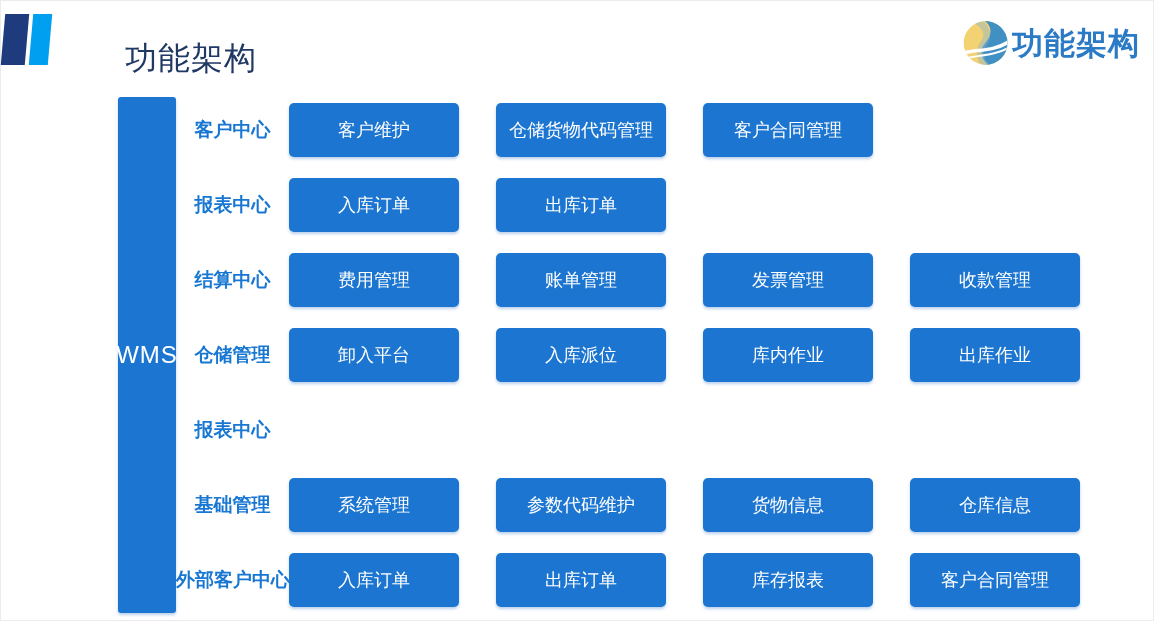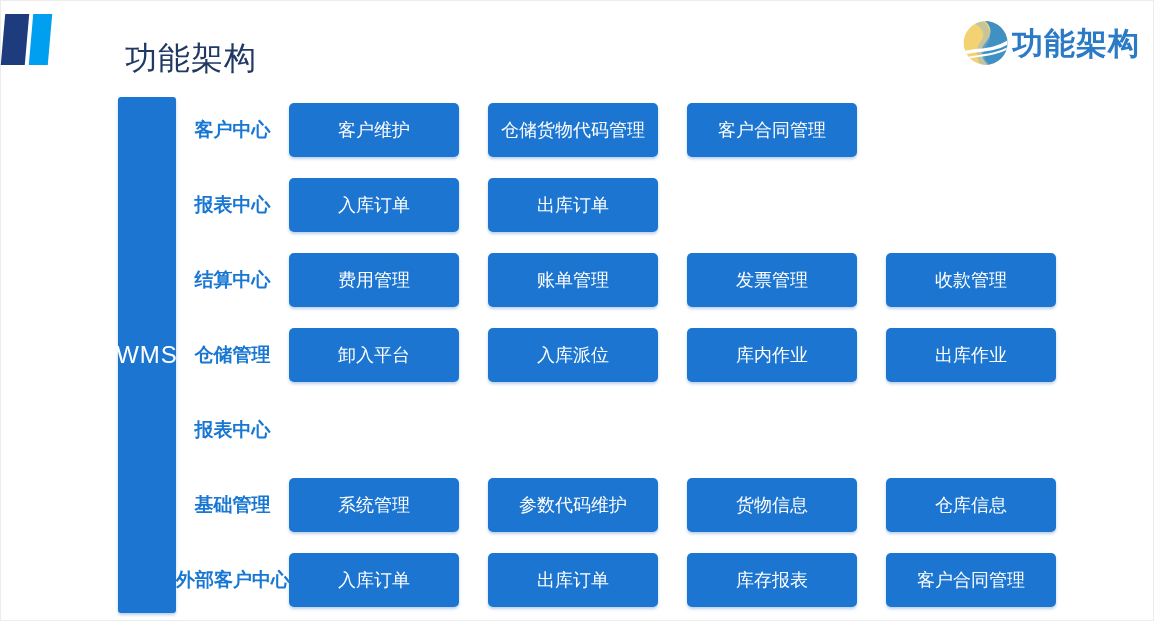--- a/index.html
+++ b/index.html
@@ -61,21 +61,21 @@
     display: flex; flex-direction: column;
     gap: 21px; padding-top: 6px;
   }
   .row { display: flex; align-items: center; height: 54px; }
   .row-label {
     width: 113px; flex-shrink: 0;
     text-align: center;
     font-size: 19px; font-weight: bold; color: #1877D2;
     white-space: nowrap;
   }
-  .row-buttons { display: flex; gap: 29px; border-radius: 21px; }
+  .row-buttons { display: flex; gap: 37px; border-radius: 21px; }
   .module-btn {
     width: 170px; height: 54px;
     background: #1C76D1;
     border-radius: 5px;
     color: #ffffff; font-size: 18px;
     display: flex; align-items: center; justify-content: center;
     box-shadow: 0 2px 3px rgba(130,170,220,.55);
     white-space: nowrap;
   }
 </style>

